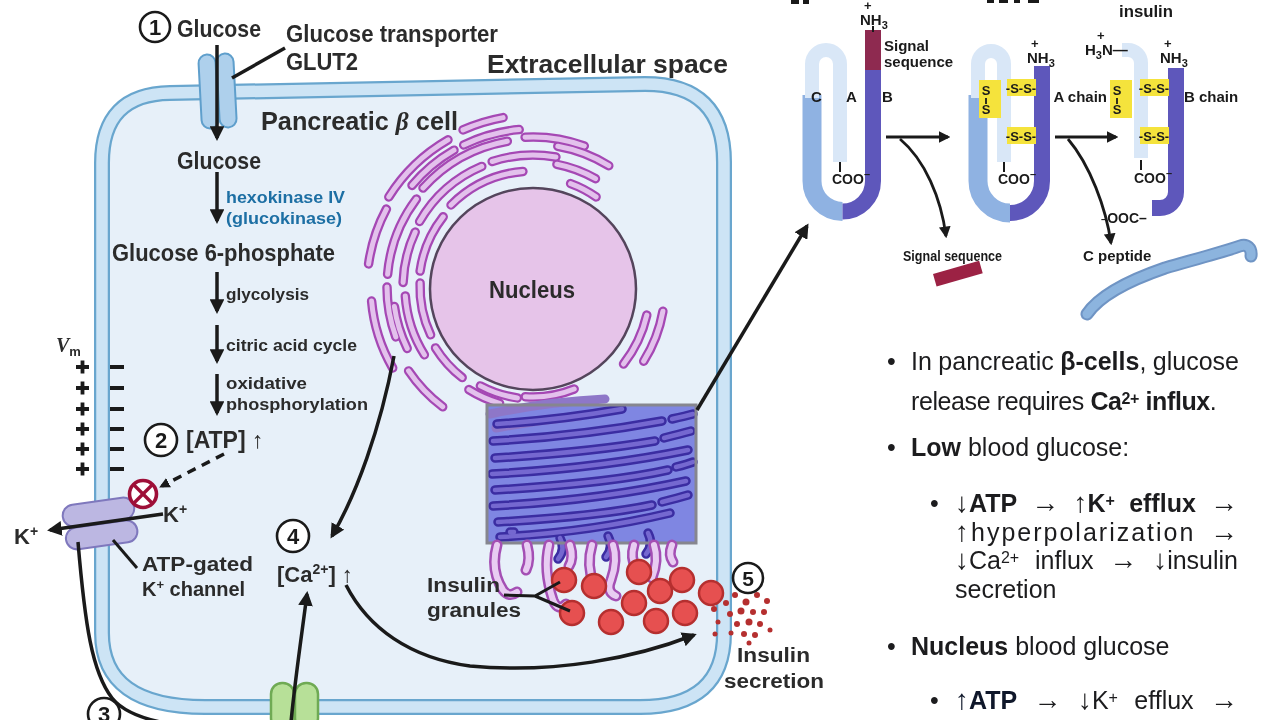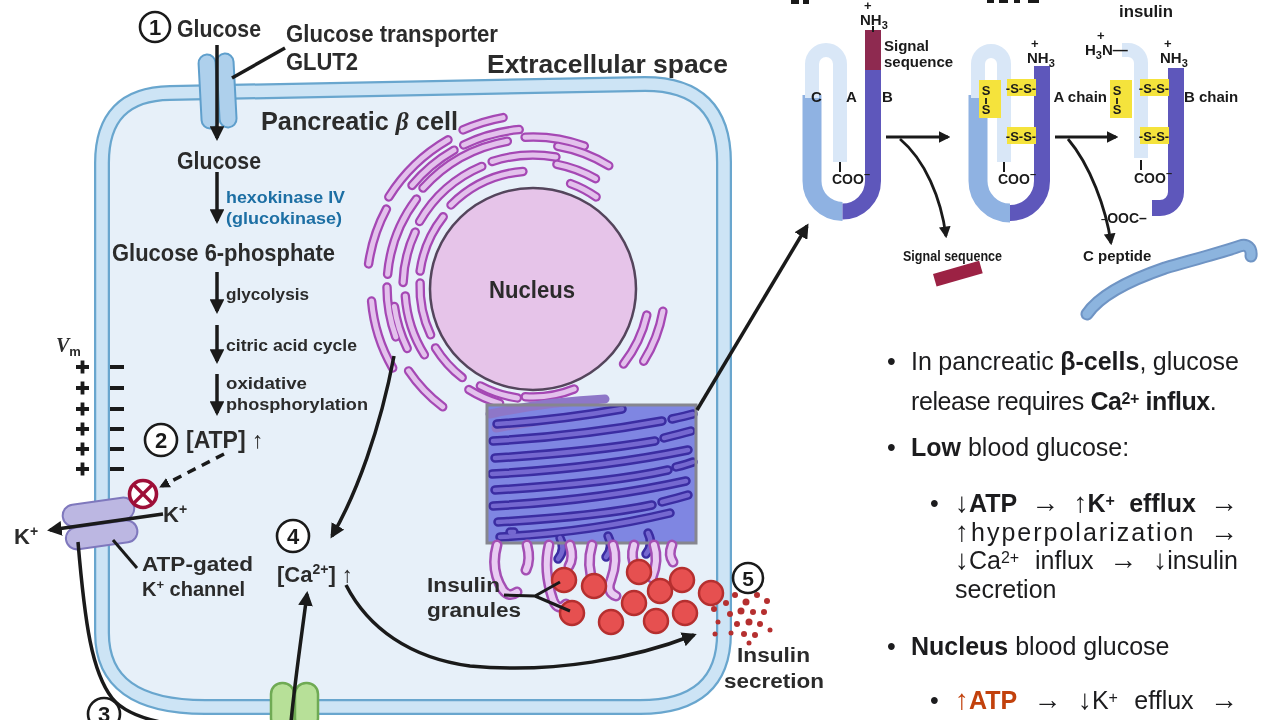--- a/index.html
+++ b/index.html
@@ -1,20 +1,20 @@
 <!DOCTYPE html>
 <html><head><meta charset="utf-8">
 <style>
 html,body{margin:0;padding:0;}
 body{width:1280px;height:720px;background:#fff;overflow:hidden;position:relative;font-family:"Liberation Sans",sans-serif;}
 .abs{position:absolute;}
 .t{position:absolute;font-size:25px;color:#1c1c1e;line-height:29px;white-space:nowrap;}
 .fx{display:flex;justify-content:space-between;}
 sup{font-size:16px;vertical-align:6px;line-height:0;}
-.grn{color:#c2410c;font-weight:bold;}
+.grn{color:#0f172a;font-weight:bold;}
 .ar{font-size:28px;line-height:1px;}
 </style></head>
 <body>
 <svg class="abs" style="left:0;top:0" width="1280" height="720" viewBox="0 0 1280 720">
 <defs>
 <marker id="ah" viewBox="0 0 10 10" refX="8" refY="5" markerWidth="4.2" markerHeight="4.2" orient="auto-start-reverse">
         <path d="M 0 0 L 10 5 L 0 10 z" fill="#1a1a1a"></path>
       </marker>
 <marker id="ah2" viewBox="0 0 10 10" refX="7" refY="5" markerWidth="3" markerHeight="3" orient="auto-start-reverse">
         <path d="M 0 0 L 10 5 L 0 10 z" fill="#1a1a1a"></path>

